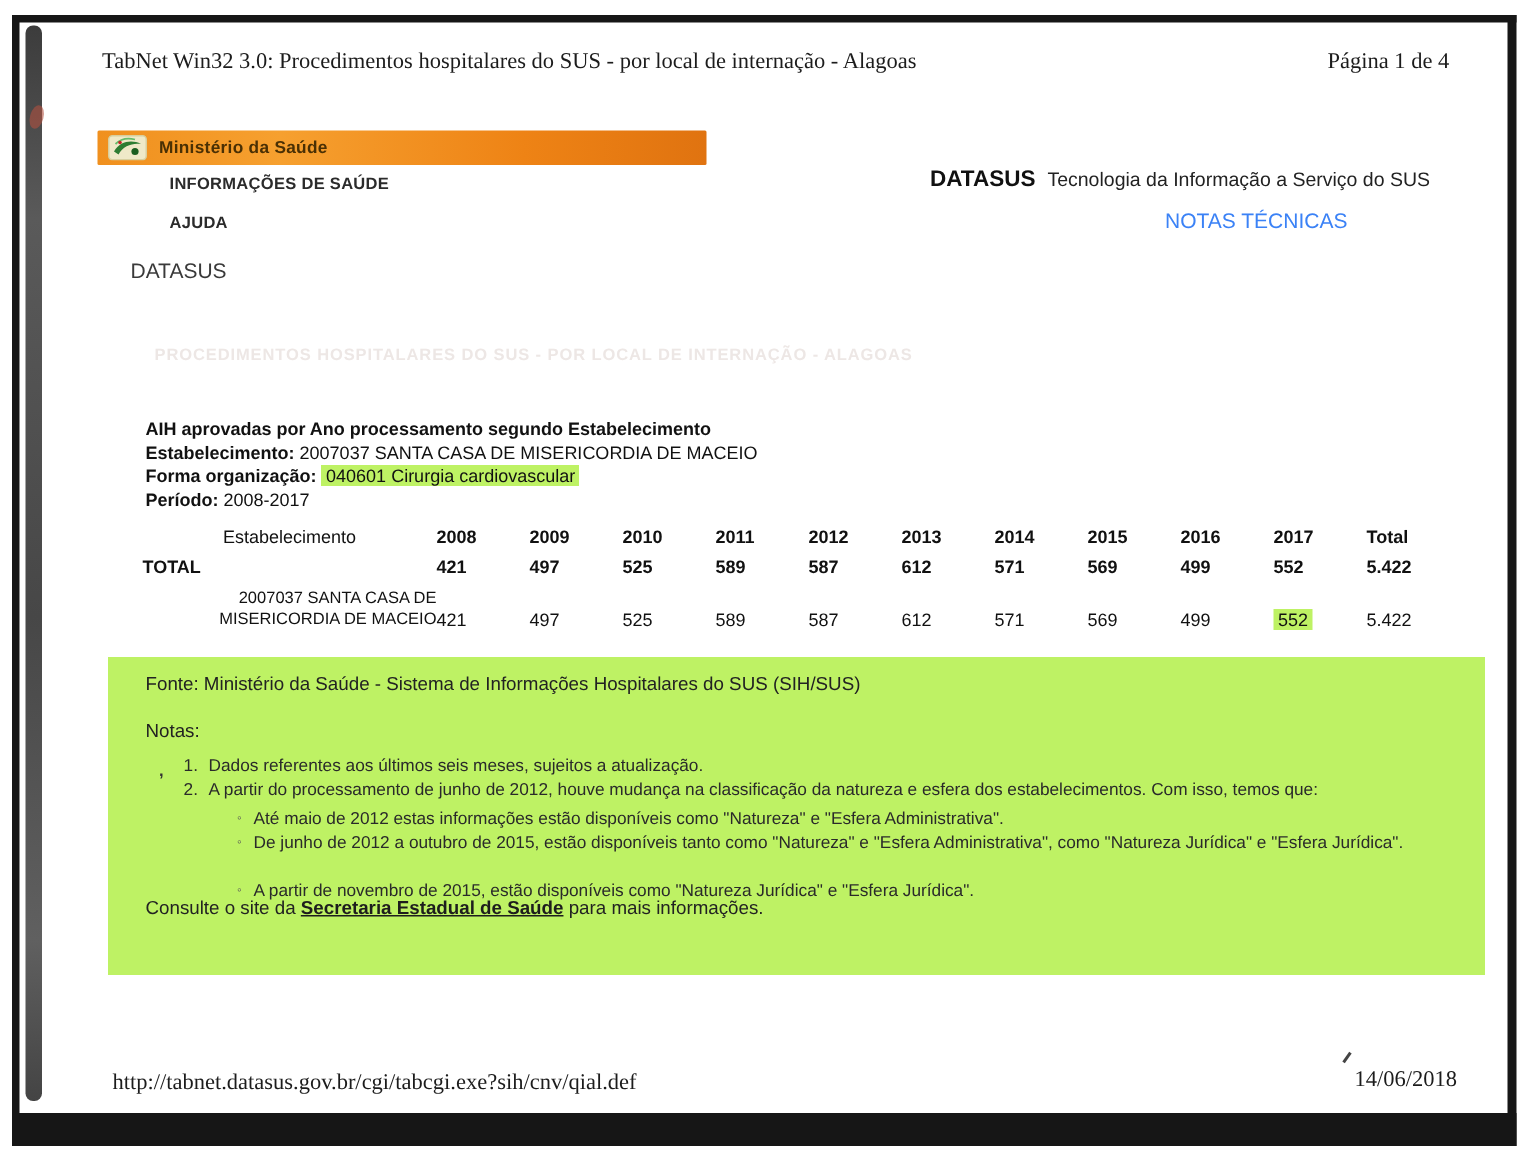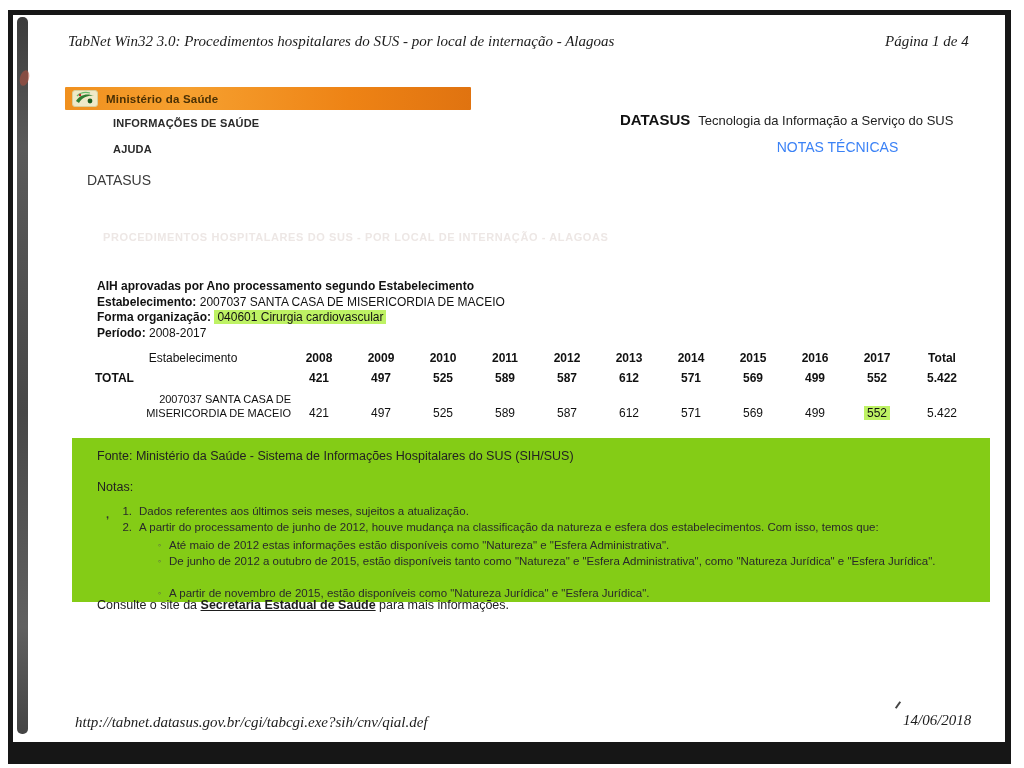--- a/index.html
+++ b/index.html
@@ -10,21 +10,21 @@
   .abs{position:absolute;}
   
   .f-top{left:8px;top:10px;width:1003px;height:5px;background:#161616;}
   .f-left{left:8px;top:10px;width:5px;height:754px;background:#161616;}
   .f-right{left:1005px;top:10px;width:6px;height:754px;background:#161616;}
   .f-bottom{left:8px;top:742px;width:1003px;height:22px;background:#161616;}
   .edge-strip{left:17px;top:17px;width:11px;height:717px;border-radius:5px;
     background:linear-gradient(180deg,#3c3c3c,#5a5a5a 18%,#474747 55%,#606060 85%,#444);}
   .smudge{left:20px;top:70px;width:9px;height:16px;background:#b0503f;opacity:.6;border-radius:50%;transform:rotate(15deg);}
   
-  .serif{font-family:"Liberation Serif","DejaVu Serif",serif;font-size:15px;color:#1c1c1c;font-style:italic;}
+  .serif{font-family:"Liberation Serif","DejaVu Serif",serif;font-size:15px;color:#1c1c1c;}
   .ph-title{left:68px;top:33px;}
   .ph-page{left:885px;top:33px;}
   .pf-url{left:75px;top:714px;}
   .pf-date{left:903px;top:712px;}
   .tick{left:894px;top:704px;width:8px;height:2px;background:#444;transform:rotate(-55deg);}
   
   .banner{left:65px;top:87px;width:406px;height:23px;box-sizing:border-box;
     background:linear-gradient(90deg,#f0901e,#f6a02f 30%,#ee8315 70%,#e07310 100%);
     display:flex;align-items:center;padding-left:7px;border-radius:1px;}
   .banner-label{font-size:11.5px;font-weight:bold;color:#4a3004;letter-spacing:.2px;margin-left:8px;}
@@ -39,29 +39,29 @@
   .notas-tec{left:720px;top:139px;width:235px;text-align:center;font-size:14px;font-weight:normal;color:#3b82f6;}
   
   .faint{left:103px;top:231px;font-size:11px;font-weight:bold;letter-spacing:.6px;color:#ede7e5;}
   
   .query{left:97px;top:279px;font-size:12px;line-height:15.5px;color:#111;}
   .query b{font-weight:bold;}
   .hl{background:#bef264;padding:0 3px;}
   
   .tbl{left:95px;top:351px;width:881px;font-size:12px;color:#111;}
   .trow{display:grid;grid-template-columns:196px repeat(10,62px) 68px;}
-  .trow .num{text-align:center;padding-right:6px;}
+  .trow .num{text-align:left;padding-right:6px;}
   .th-first{text-align:center;}
   .th{font-weight:bold;}
   .row-total{margin-top:6px;font-weight:bold;}
   .row-hosp{margin-top:8px;}
   .row-hosp .lbl{font-size:11px;line-height:13.5px;text-align:right;}
   .row-hosp .num{align-self:end;}
   
-  .panel{left:72px;top:438px;width:918px;height:164px;background:#84cc16;}
+  .panel{left:72px;top:438px;width:918px;height:212px;background:#bef264;}
   .panel .line{position:absolute;font-size:12.5px;color:#222;}
   .fonte{left:25px;top:11px;}
   .notas-label{left:25px;top:42px;}
   .nitem{position:absolute;font-size:11.5px;line-height:15.5px;color:#2a2a2a;}
   .nitem .n{display:inline-block;width:16px;text-align:right;margin-right:7px;}
   .n1{left:44px;top:66px;}
   .n2{left:44px;top:82px;width:880px;}
   .sub{position:absolute;font-size:11.5px;line-height:15.5px;color:#2a2a2a;}
   .sub .bk{display:inline-block;width:11px;color:#555;font-size:9px;vertical-align:1px;}
   .s1{left:86px;top:100px;}

